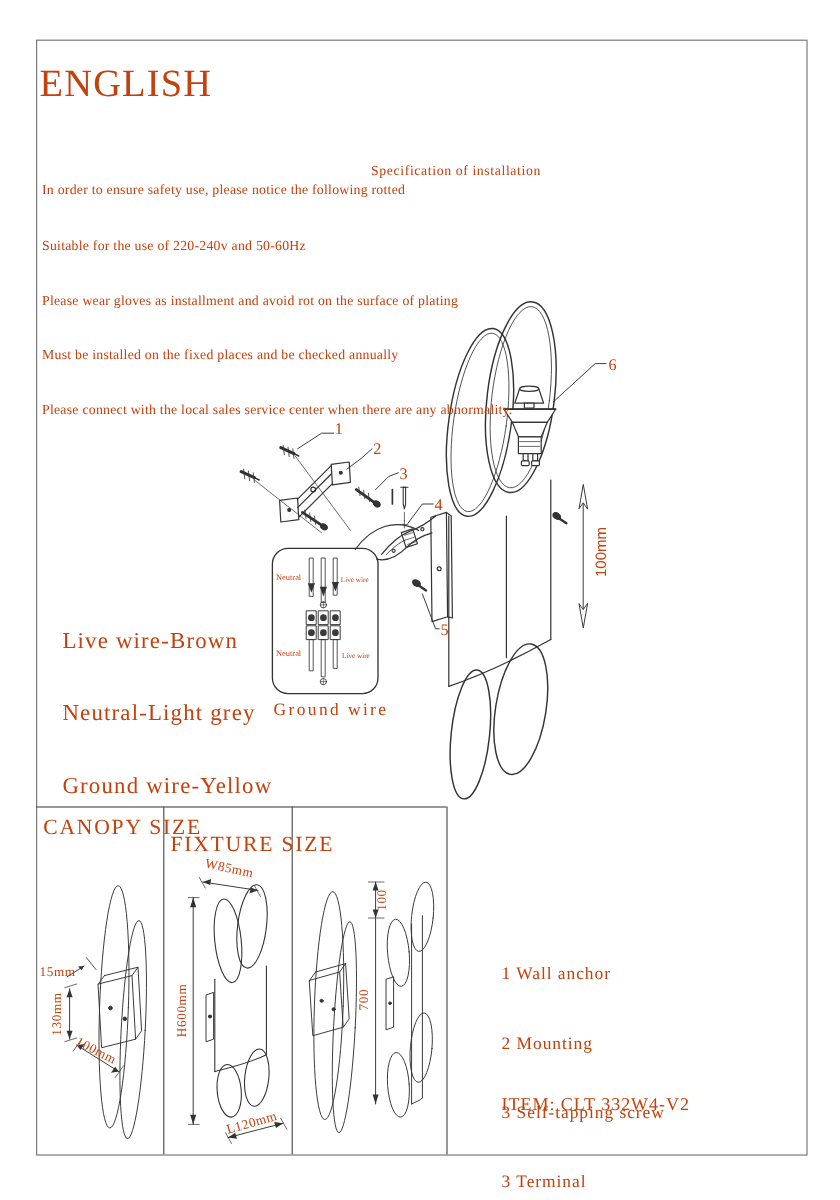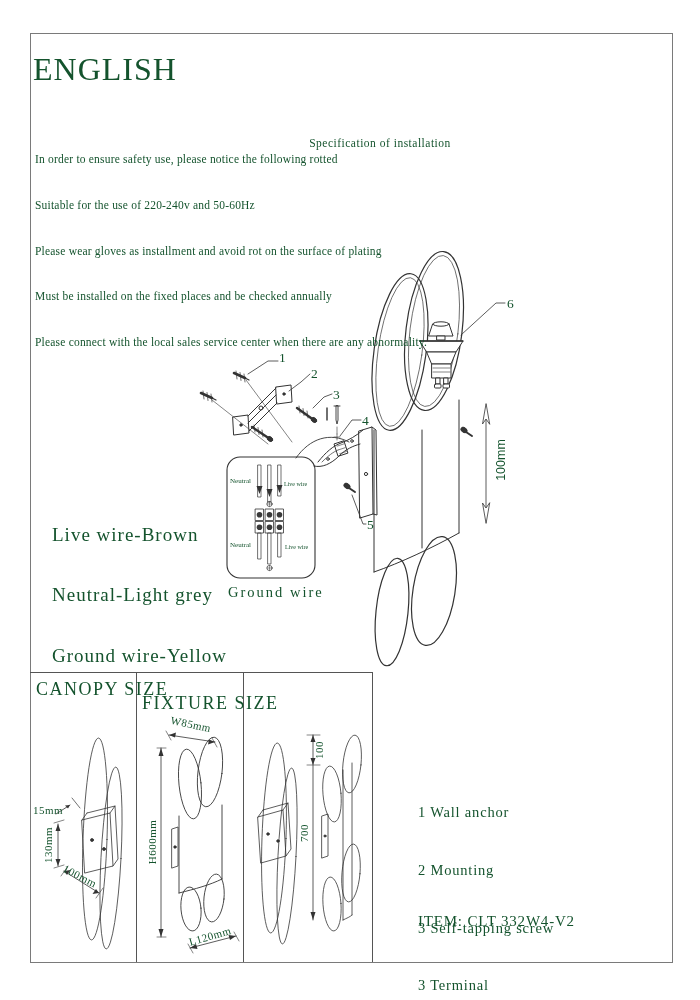--- a/index.html
+++ b/index.html
@@ -1,17 +1,17 @@
 <!DOCTYPE html>
 <html><head>
 <meta charset="utf-8">
 <style>
   html,body{margin:0;padding:0;background:#fff;}
   .page{position:relative;width:700px;height:1000px;background:#fff;overflow:hidden;
-        font-family:"Liberation Serif",serif;color:#14532d;}
+        font-family:"Liberation Serif",serif;color:#c2410c;}
   .abs{position:absolute;}
   .frame{left:30px;top:33px;width:641px;height:928px;border:1px solid #7a7a7a;}
   .title{left:33px;top:51px;font-size:32px;letter-spacing:1px;}
   .spec-head{left:240px;top:105px;width:280px;text-align:center;font-size:11.5px;letter-spacing:.5px;margin-top:32px;}
   .spec-lines{left:35px;top:122px;font-size:11.5px;line-height:15.2px;letter-spacing:.2px;white-space:pre;}
   .wirecolors{left:52px;top:484px;font-size:19px;line-height:20.3px;letter-spacing:1px;white-space:pre;}
   .groundwire{left:228px;top:584px;font-size:14.5px;letter-spacing:2px;}
   .panel-title{font-size:18px;letter-spacing:1.5px;}
   .parts{left:418px;top:765px;font-size:14.5px;line-height:19.2px;letter-spacing:.8px;white-space:pre;}
   .itemcode{left:418px;top:913px;font-size:15px;letter-spacing:.8px;}

